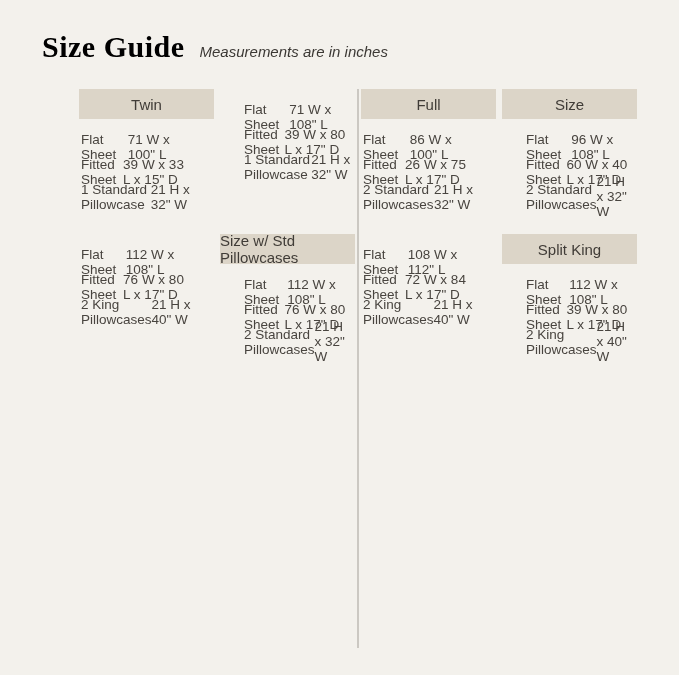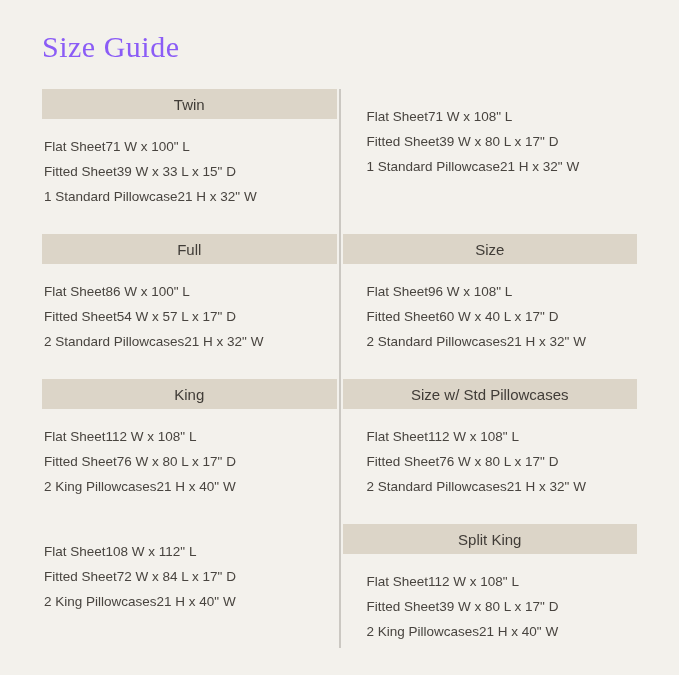--- a/index.html
+++ b/index.html
@@ -13,37 +13,38 @@
 
   .header-row {
     display: flex;
     align-items: baseline;
     gap: 15px;
     height: 40px;
     margin-bottom: 19px;
   }
   .title {
     font-family: "Liberation Serif", serif;
-    font-weight: 400;
+    font-weight: 700;
     font-size: 30px;
     letter-spacing: 0.5px;
-    color: #8b5cf6;
+    color: #000000;
   }
   .subtitle {
     font-style: italic;
     font-size: 15px;
     color: #3b3834;
   }
 
   .grid {
     position: relative;
     display: grid;
-    grid-template-columns: 1fr 1fr;
+    grid-template-columns: 1fr 1fr 1fr 1fr;
     column-gap: 6px;
     grid-auto-rows: 145px;
+    margin-left: 37px;
   }
   .col-divider {
     position: absolute;
     left: 50%;
     transform: translateX(-50%);
     top: 0;
     height: 559px;
     width: 1px;
     background: #a3a098;
   }
@@ -67,20 +68,21 @@
   section.size-section:nth-of-type(odd) .row { padding-left: 2px; padding-right: 22px; }
   section.size-section:nth-of-type(even) .row { padding-left: 24px; padding-right: 4px; }
 </style>
 </head>
 <body>
 
 <div class="page">
 
   <div class="header-row">
     <div class="title">Size Guide</div>
+    <div class="subtitle">Measurements are in inches</div>
   </div>
 
   <div class="grid">
 
     <section class="size-section">
       <div class="band">Twin</div>
       <div class="rows">
         <div class="row">
           <span>Flat Sheet</span>
           <span>71 W x 100" L</span>
@@ -115,21 +117,21 @@
 
     <section class="size-section">
       <div class="band">Full</div>
       <div class="rows">
         <div class="row">
           <span>Flat Sheet</span>
           <span>86 W x 100" L</span>
         </div>
         <div class="row">
           <span>Fitted Sheet</span>
-          <span>54 W x 57 L x 17" D</span>
+          <span>26 W x 75 L x 17" D</span>
         </div>
         <div class="row">
           <span>2 Standard Pillowcases</span>
           <span>21 H x 32" W</span>
         </div>
       </div>
     </section>
 
     <section class="size-section">
       <div class="band">Size</div>
@@ -143,21 +145,20 @@
           <span>60 W x 40 L x 17" D</span>
         </div>
         <div class="row">
           <span>2 Standard Pillowcases</span>
           <span>21 H x 32" W</span>
         </div>
       </div>
     </section>
 
     <section class="size-section">
-      <div class="band">King</div>
       <div class="rows">
         <div class="row">
           <span>Flat Sheet</span>
           <span>112 W x 108" L</span>
         </div>
         <div class="row">
           <span>Fitted Sheet</span>
           <span>76 W x 80 L x 17" D</span>
         </div>
         <div class="row">

